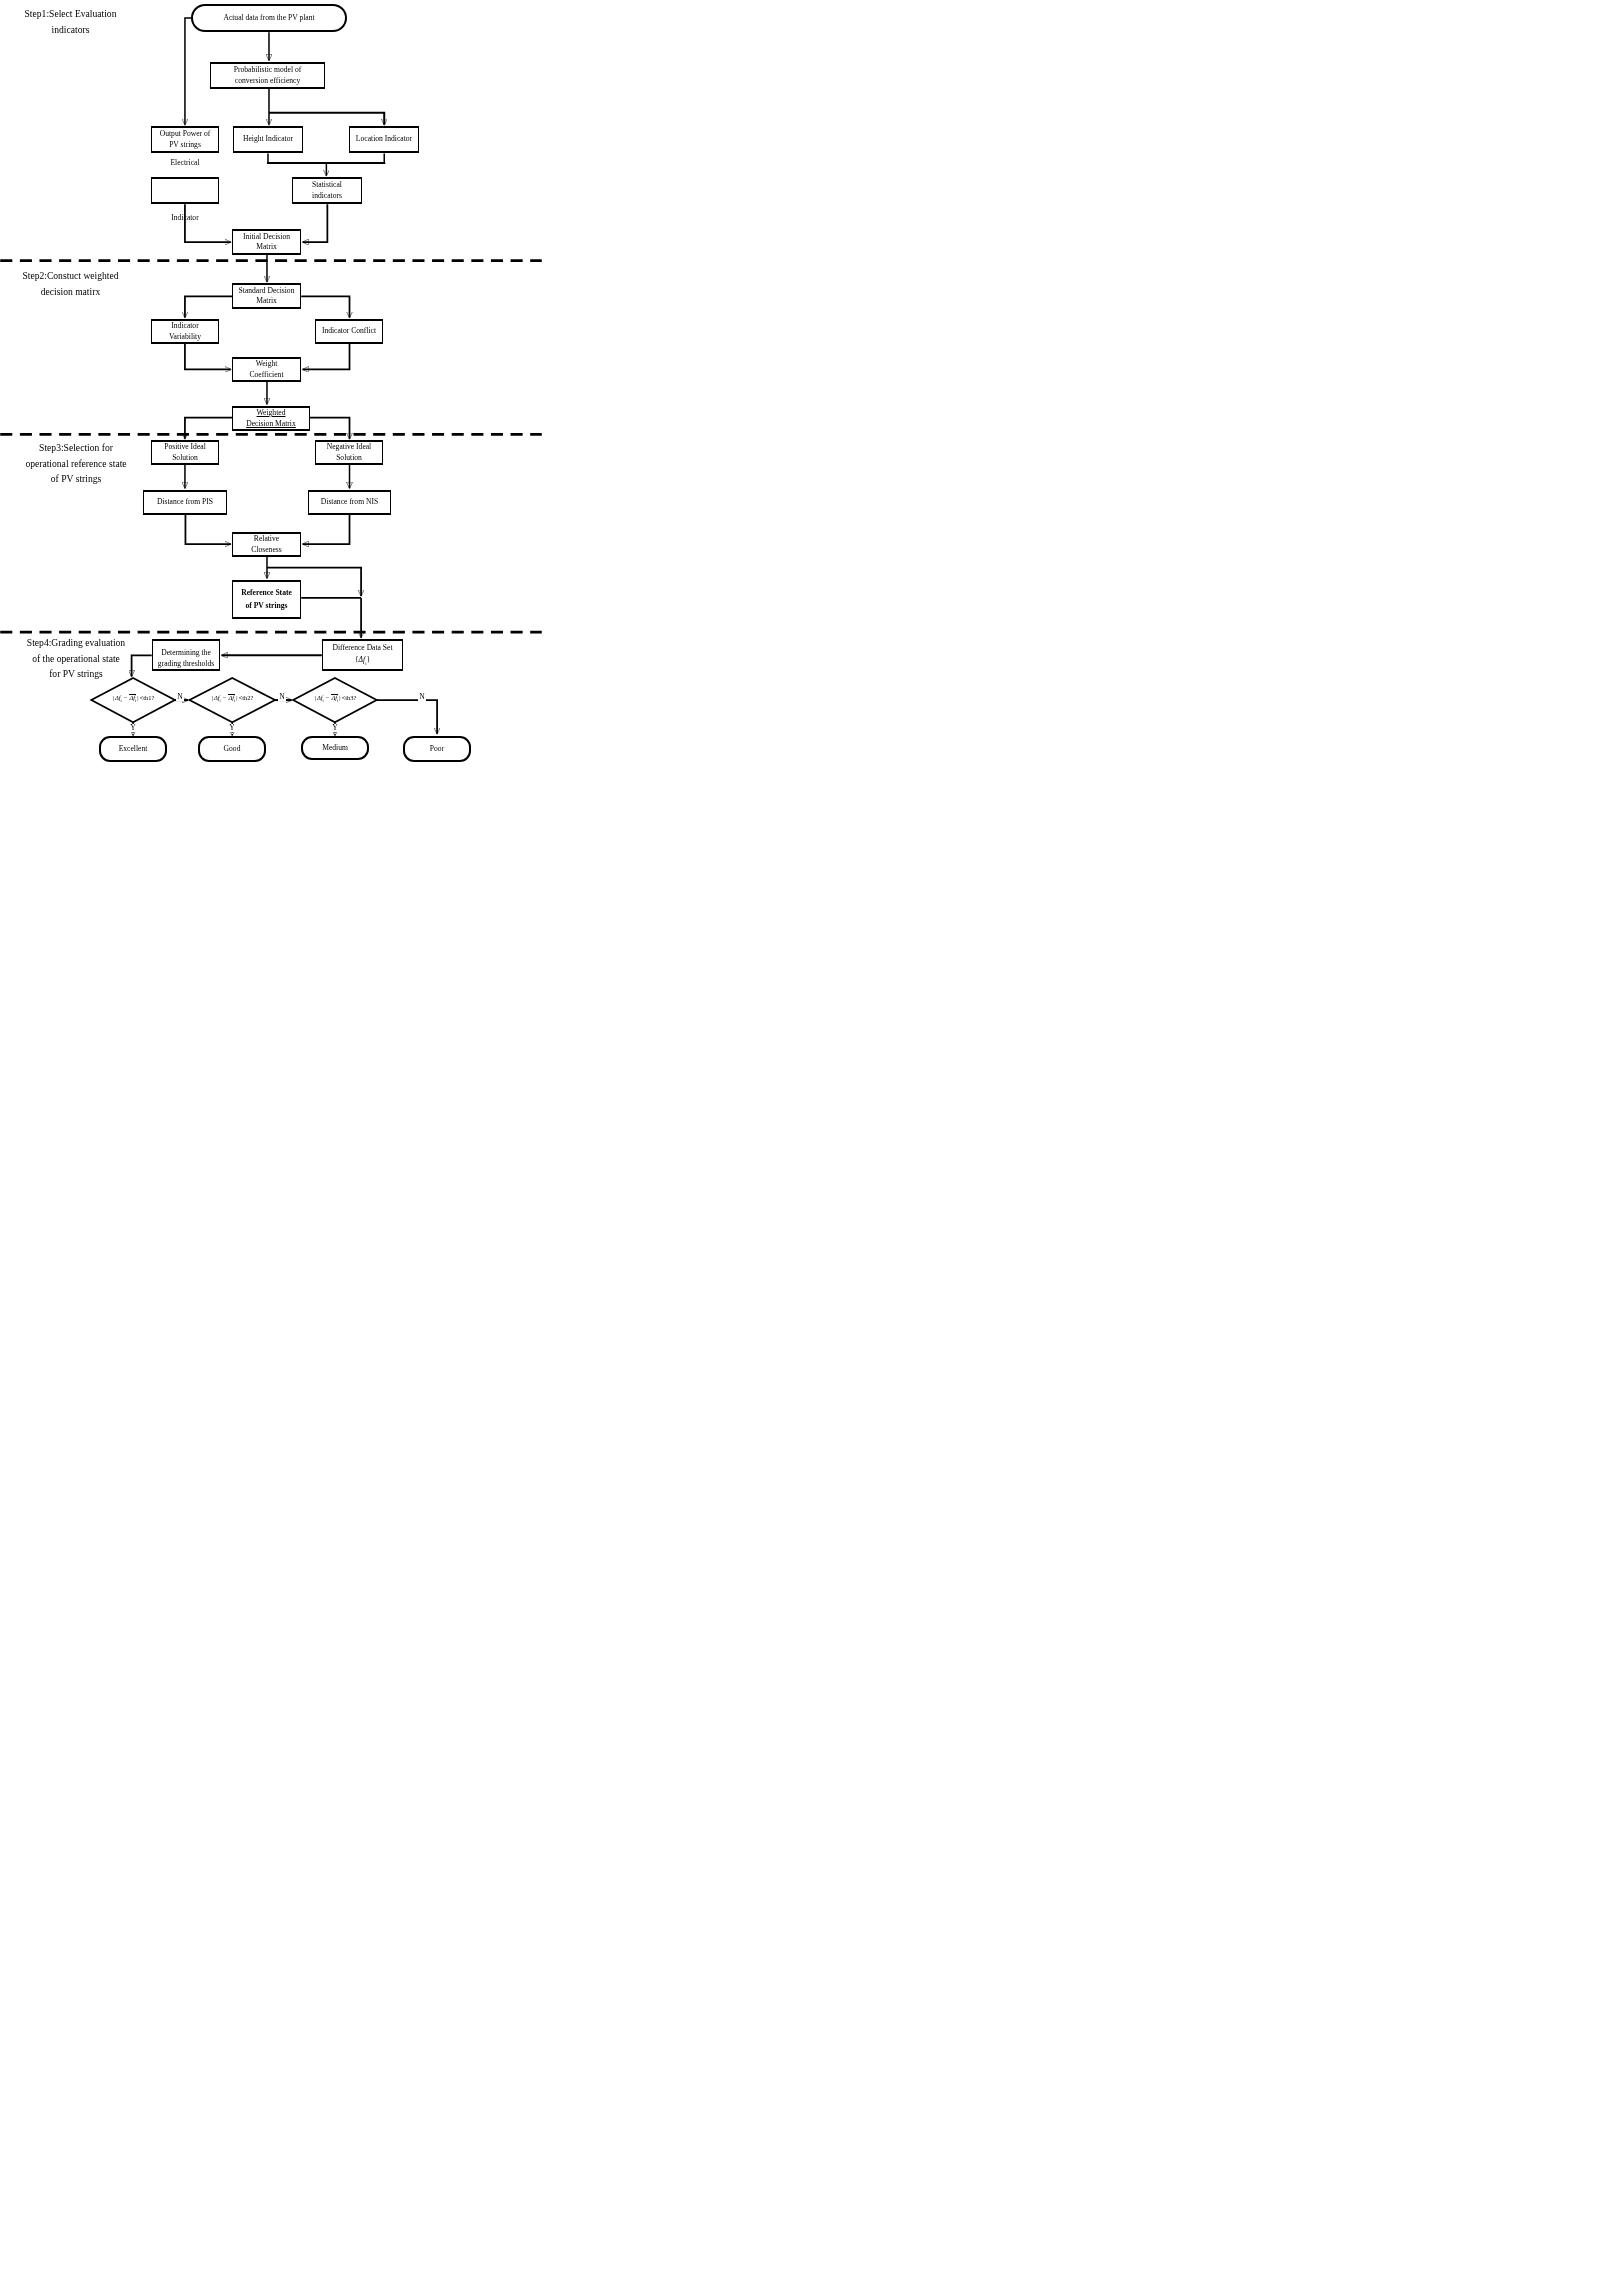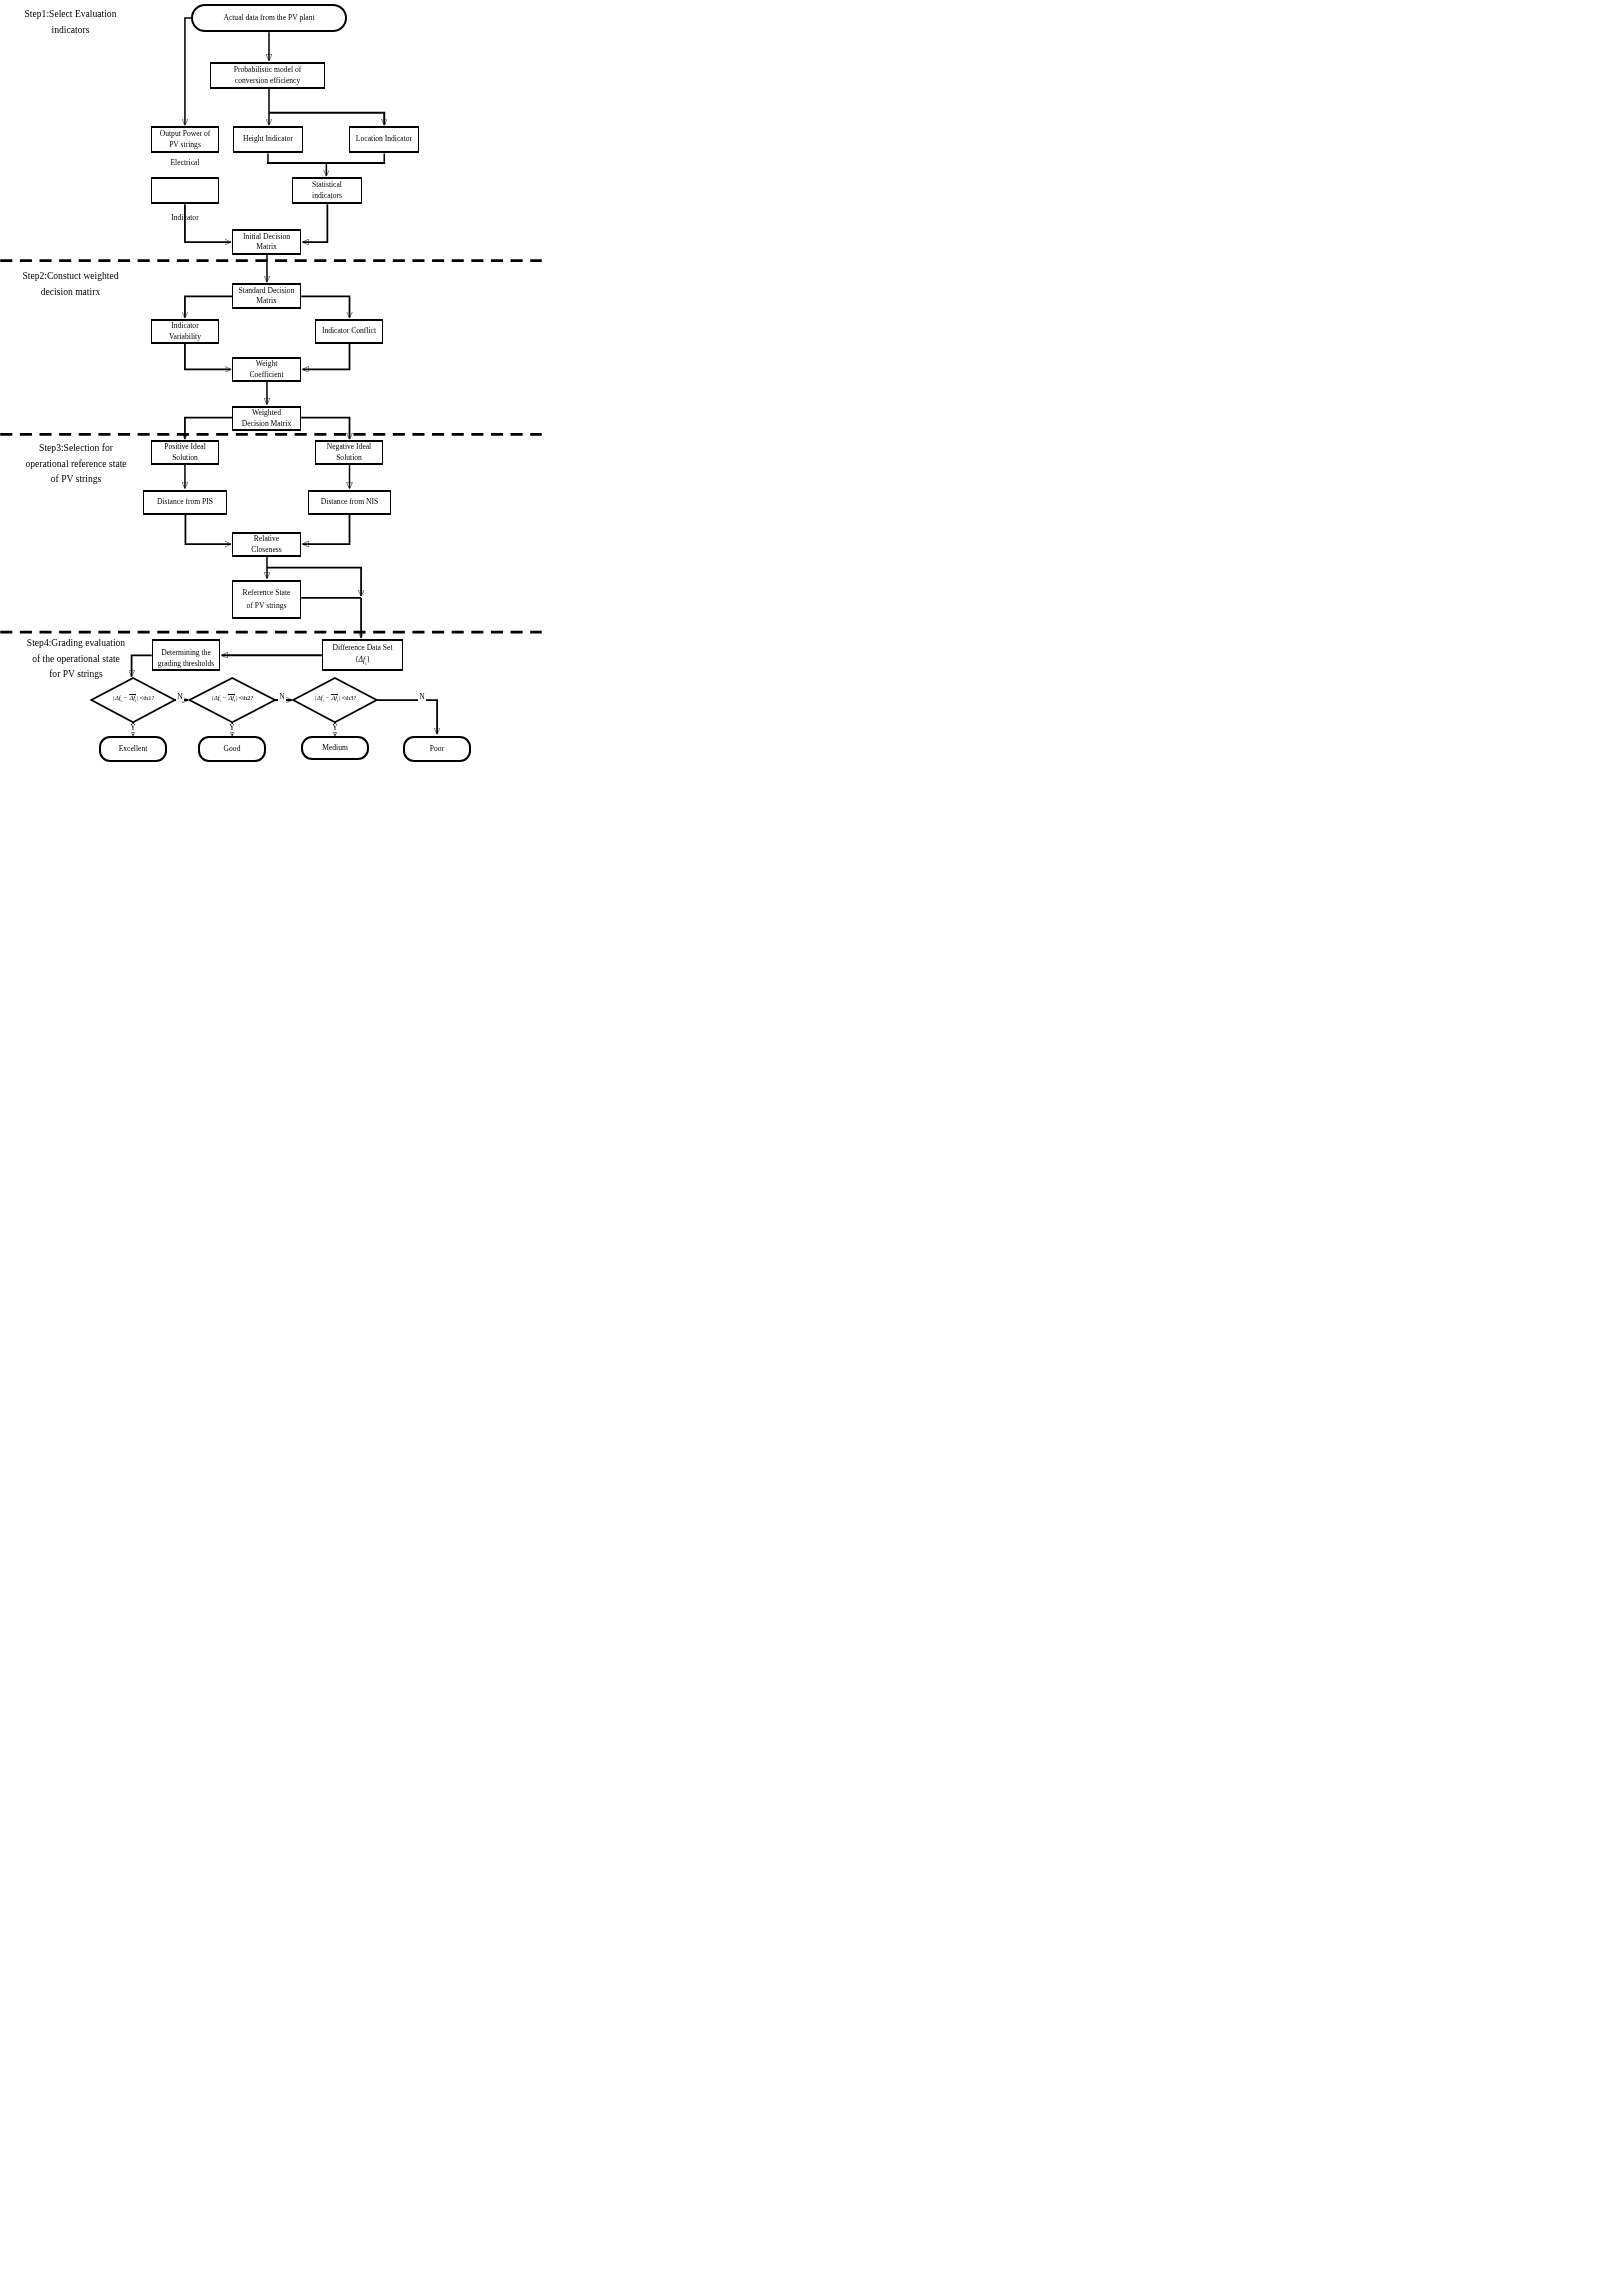--- a/index.html
+++ b/index.html
@@ -162,21 +162,21 @@
     <div>Indicator</div>
     <div>Variability</div>
   </div>
   <div class="node" style="left:315px; top:319px; width:68px; height:25px;">
     <div>Indicator Conflict</div>
   </div>
   <div class="node" style="left:232px; top:357px; width:69px; height:25px;">
     <div>Weight</div>
     <div>Coefficient</div>
   </div>
-  <div class="node" style="left:232px; top:406px; width:69px; height:25px;">
+  <div class="node" style="left:232px; top:406px; width:78px; height:25px;text-decoration:underline;">
     <div>Weighted</div>
     <div>Decision Matrix</div>
   </div>
 
   <div class="node" style="left:151px; top:440px; width:68px; height:25px;">
     <div>Positive Ideal</div>
     <div>Solution</div>
   </div>
   <div class="node" style="left:315px; top:440px; width:68px; height:25px;">
     <div>Negative Ideal</div>
@@ -185,21 +185,21 @@
   <div class="node" style="left:143px; top:490px; width:84px; height:25px;">
     <div>Distance from PIS</div>
   </div>
   <div class="node" style="left:308px; top:490px; width:83px; height:25px;">
     <div>Distance from NIS</div>
   </div>
   <div class="node" style="left:232px; top:532px; width:69px; height:25px;">
     <div>Relative</div>
     <div>Closeness</div>
   </div>
-  <div class="node tall" style="left:232px; top:580px; width:69px; height:39px;">
+  <div class="node tall" style="left:232px; top:580px; width:69px; height:39px;font-weight:bold;">
     <div>Reference State</div>
     <div>of PV strings</div>
   </div>
 
   <div class="node" style="left:152px; top:639px; width:68px; height:32px;justify-content:flex-end;">
     <div>Determining the</div>
     <div>grading thresholds</div>
   </div>
   <div class="node" style="left:322px; top:639px; width:81px; height:32px;">
     <div>Difference Data Set</div>

